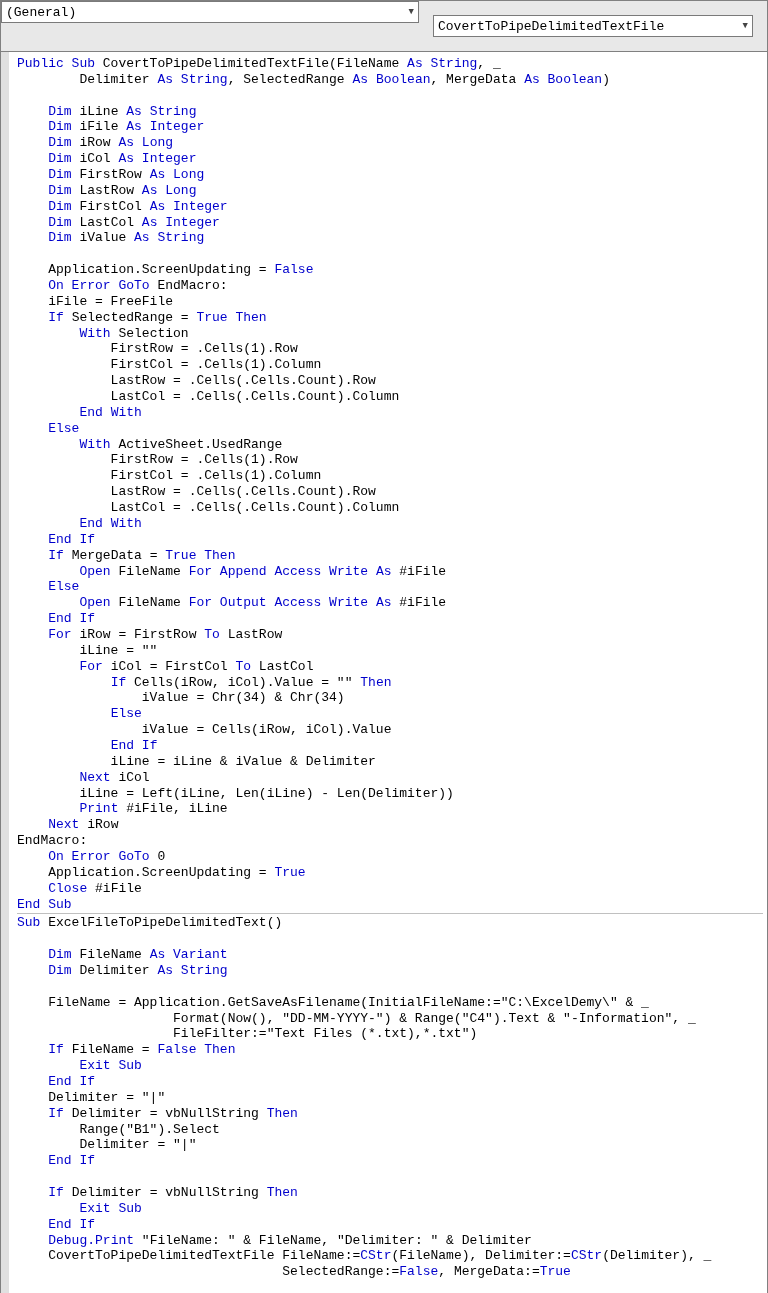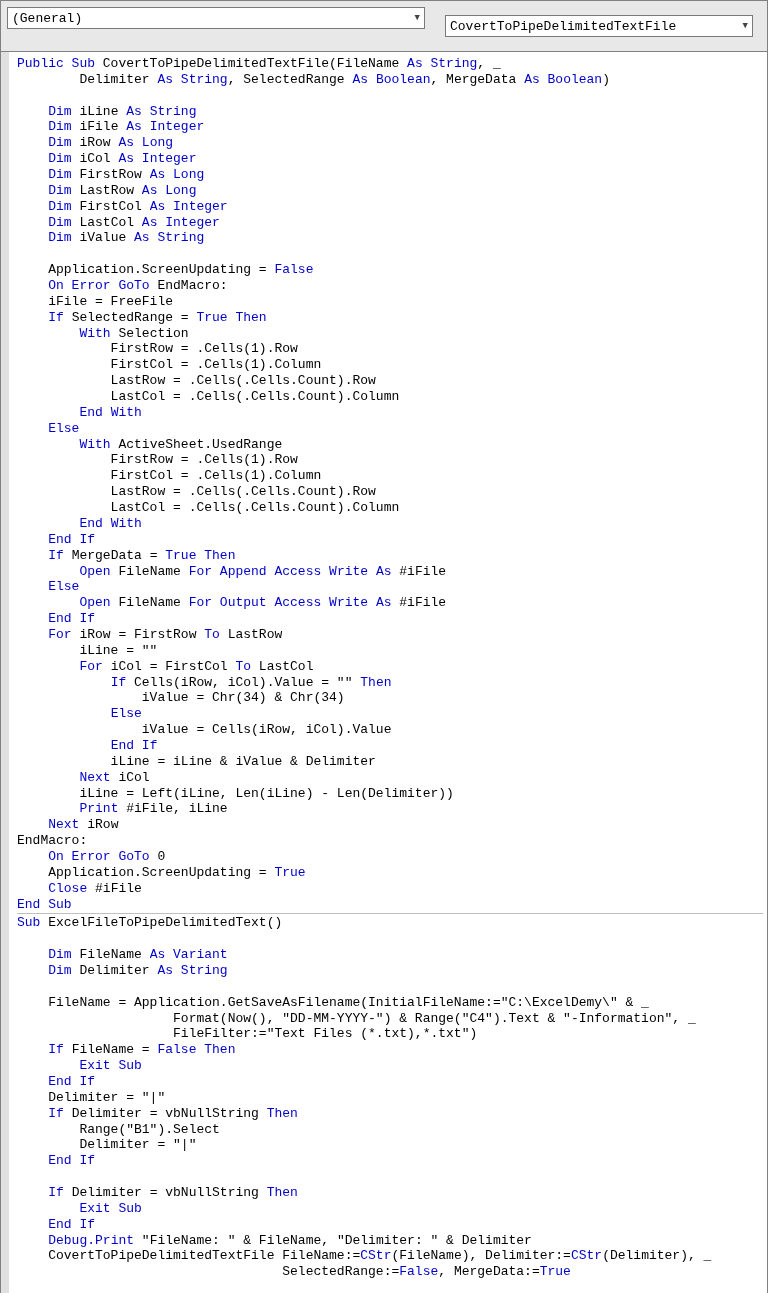--- a/index.html
+++ b/index.html
@@ -1,20 +1,20 @@
 <!DOCTYPE html>
 <html><head>
 <meta charset="utf-8">
 <style>
   * { box-sizing: border-box; }
   html, body { margin: 0; padding: 0; background: #fff; font-family: Consolas, 'Courier New', monospace; font-size: 13px; }
   .window { width: 768px; border: 1px solid #808080; background: #fff; }
   .toolbar { display: flex; border-bottom: 1px solid #808080; background: #e8e8e8; }
   .dropdown { background: #fff; border: 1px solid #7a7a7a; height: 22px; display: flex; align-items: center; padding: 0 4px; justify-content: space-between; }
-  .dropdown-left { width: 418px; margin: 6px; }
+  .dropdown-left { width: 418px; margin: 0; }
   .dropdown-right { flex: 1; margin: 14px; }
   .arrow { font-size: 9px; color: #444; }
   .code-area { padding: 4px 4px 4px 8px; line-height: 1.22; border-left: 8px solid #e0e0e0; white-space: pre; }
   .line { min-height: 1em; }
   .kw { color: #0000cc; }
   .hr-line { border-top: 1px solid #c0c0c0; margin: 1px 0; }
 </style>
 </head>
 <body>
 

